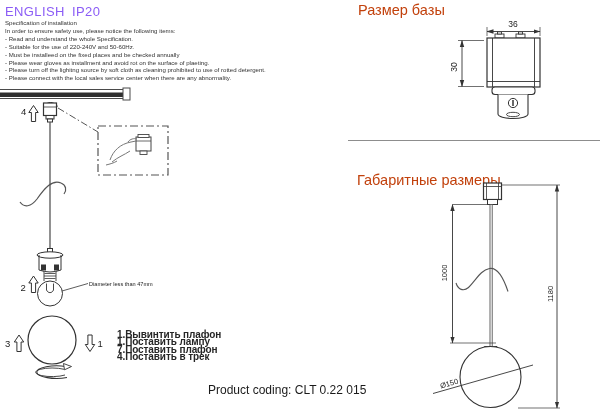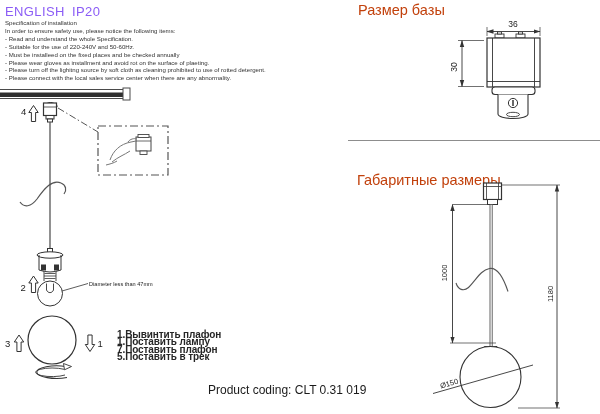--- a/index.html
+++ b/index.html
@@ -116,21 +116,21 @@
     <path d="M66,281.5 A20,6.3 0 1 0 67,292.5" fill="none" stroke="#333" stroke-width="1.1"></path>
     <path d="M64,284.3 A16.5,4.3 0 1 0 65,290" fill="none" stroke="#333" stroke-width="0.9"></path>
     <polygon points="63.5,278.5 71.5,281.5 64.5,284.8" fill="#fff" stroke="#333" stroke-width="0.9"></polygon>
   </g>
 </svg>
 
 <div class="abs steps" style="left:117px;top:331px;">
   <div>1.Вывинтить плафон</div>
   <div>1.Поставить лампу</div>
   <div>7.Поставить плафон</div>
-  <div>5.Поставить в трек</div>
+  <div>4.Поставить в трек</div>
 </div>
 
 <div class="abs ru-title" style="left:358px;top:2px;">Размер базы</div>
 
 <svg class="abs" style="left:440px;top:15px;" width="120" height="112" viewBox="0 0 120 112">
   <defs>
     <marker id="arrA" markerUnits="userSpaceOnUse" markerWidth="7" markerHeight="6" refX="6.5" refY="3" orient="auto-start-reverse">
       <path d="M0,0.8 L7,3 L0,5.2 Z" fill="#333"></path>
     </marker>
   </defs>
@@ -208,13 +208,13 @@
     <path d="M64.5,171.5 h12.5 l-2,5.5 h-8.5 Z" fill="#fff" stroke="#333" stroke-width="1"></path>
     <circle cx="70.5" cy="202" r="30.5" fill="#fff" stroke="#333" stroke-width="1.1"></circle>
   </g>
 
   <g>
     <line x1="13" y1="218.5" x2="113" y2="190" stroke="#333" stroke-width="0.9"></line>
     <text transform="translate(21,213.5) rotate(-16)" font-size="7.5">Ø150</text>
   </g>
 </svg>
 
-<div class="abs coding" style="left:208px;top:383px;">Product coding: CLT 0.31 019</div>
+<div class="abs coding" style="left:208px;top:383px;">Product coding: CLT 0.22 015</div>
 
 </body></html>

